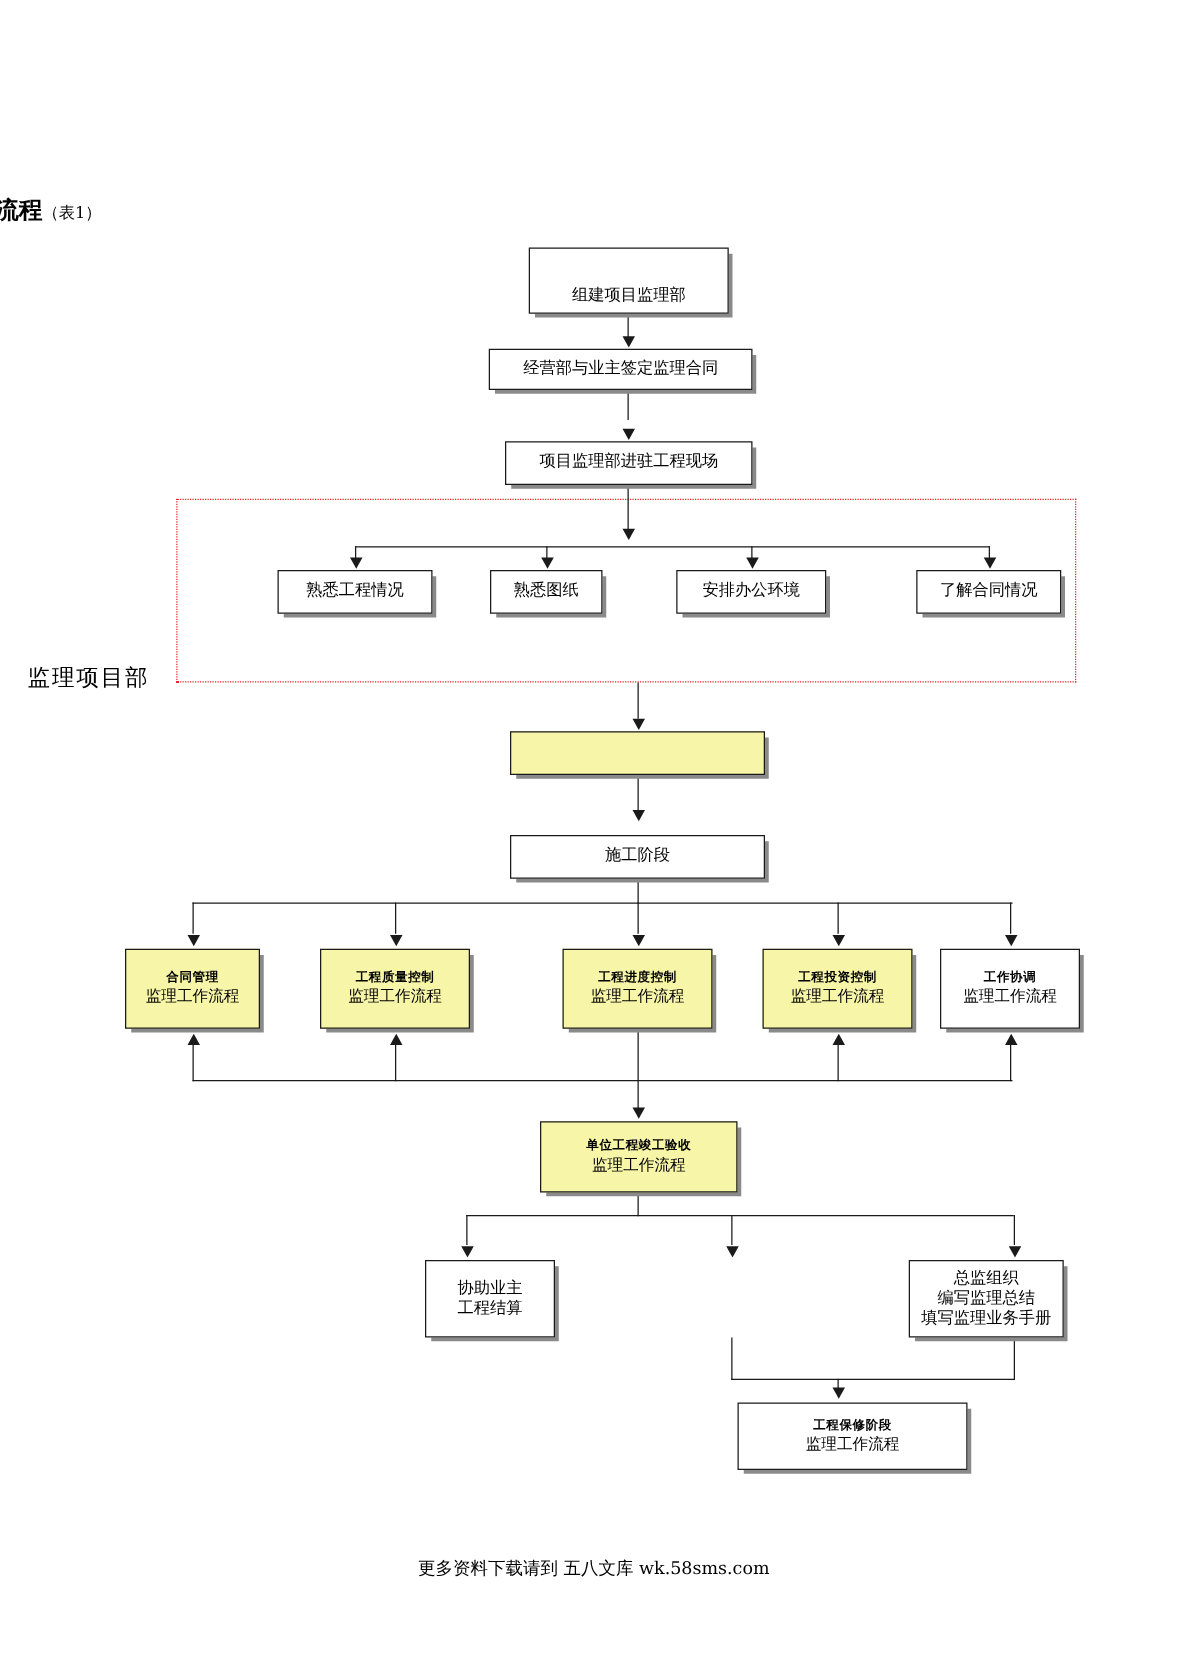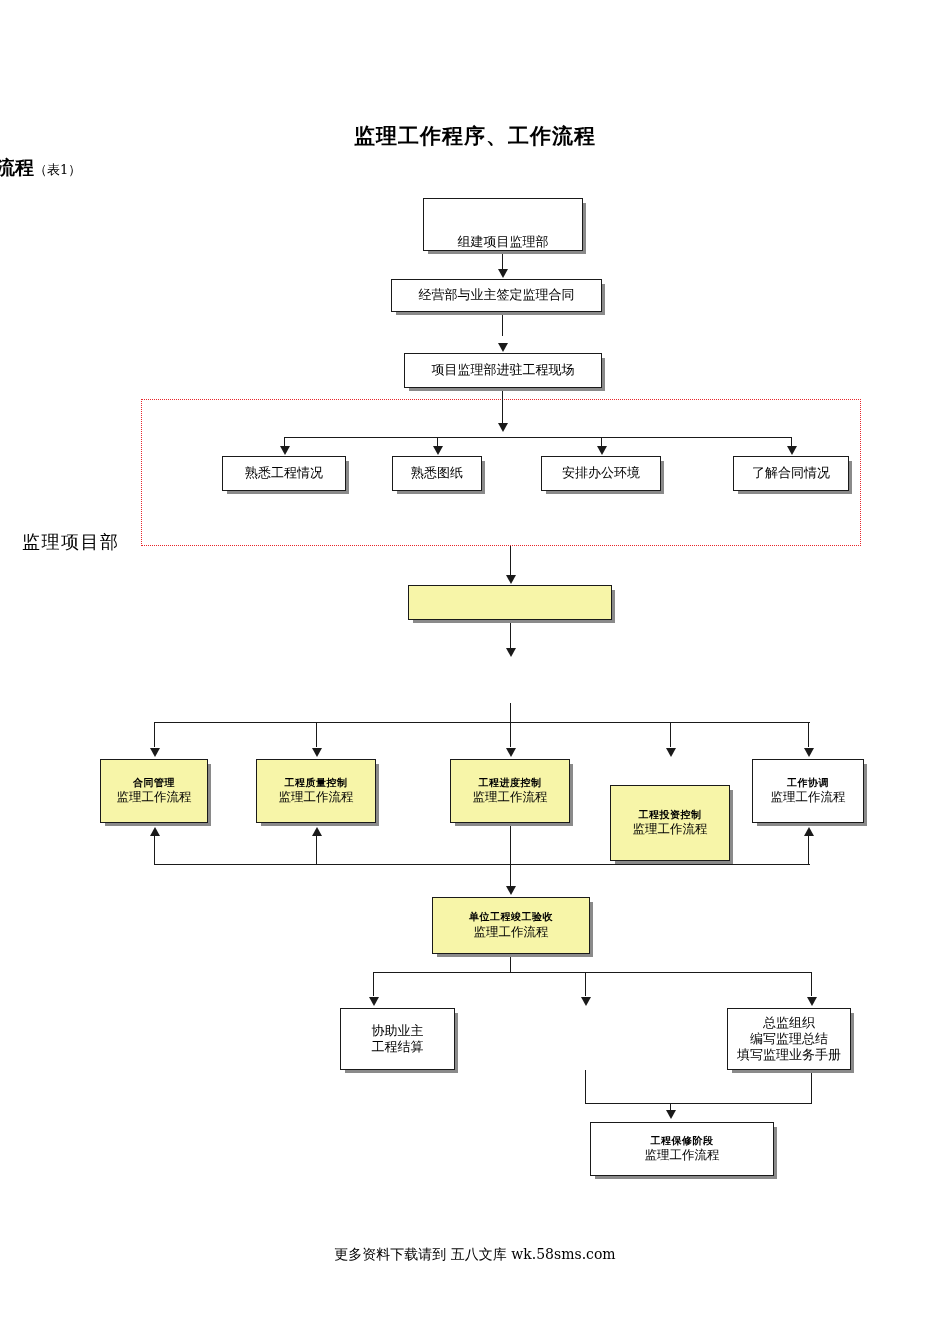--- a/index.html
+++ b/index.html
@@ -78,21 +78,21 @@
     font-size: 13px;
     line-height: 1.25;
     z-index: 4;
   }
   .node.yellow { background: #f7f5a8; }
   .node.empty  { background: #f7f5a8; }
   .node .l1 { display: block; }
   .node .l2 { display: block; }
   .node.titled .l1 { font-weight: bold; font-size: 10px; letter-spacing: .5px; }
   .node.titled .l2 { font-size: 12.5px; }
-  .node.toptext { justify-content: flex-end; padding-top: 25px; }
+  .node.toptext { justify-content: center; padding-top: 25px; }
 
   
   .ln {
     position: absolute;
     background: #1a1a1a;
     z-index: 2;
   }
   .ln.v { width: 1.4px; }
   .ln.h { height: 1.4px; }
 
@@ -119,21 +119,20 @@
     border: 1.6px dotted #e8262b;
     background: transparent;
     z-index: 1;
   }
 </style>
 </head>
 <body>
 
 <div id="canvas">
 
-  <div class="doc-title">监理工作程序、工作流程</div>
 
   <div class="section-heading">
     <span>作总流程</span><span class="sub">（表1）</span>
   </div>
 
   <div class="group-label">监理项目部</div>
 
   <div class="region-dotted" style="left:141px; top:399px; width:720px; height:147px;"></div>
 
   <div class="node toptext" style="left:423px; top:198px; width:160px; height:53px;">
@@ -161,52 +160,55 @@
   </div>
 
   <div class="node" style="left:733px; top:456px; width:116px; height:35px;">
     <span class="l1">了解合同情况</span>
   </div>
 
   <div class="node yellow empty" style="left:408px; top:585px; width:204px; height:35px;">
     <span class="l1"></span>
   </div>
 
+  <div class="node" style="left:408px; top:668px; width:204px; height:35px;">
+    <span class="l1">施工阶段</span>
+  </div>
 
   <div class="node yellow titled" style="left:100px; top:759px; width:108px; height:64px;">
     <span class="l1">合同管理</span>
     <span class="l2">监理工作流程</span>
   </div>
 
   <div class="node yellow titled" style="left:256px; top:759px; width:120px; height:64px;">
     <span class="l1">工程质量控制</span>
     <span class="l2">监理工作流程</span>
   </div>
 
   <div class="node yellow titled" style="left:450px; top:759px; width:120px; height:64px;">
     <span class="l1">工程进度控制</span>
     <span class="l2">监理工作流程</span>
   </div>
 
-  <div class="node yellow titled" style="left:610px; top:759px; width:120px; height:76px;margin-top:26px;">
+  <div class="node yellow titled" style="left:610px; top:759px; width:120px; height:64px;">
     <span class="l1">工程投资控制</span>
     <span class="l2">监理工作流程</span>
   </div>
 
   <div class="node titled" style="left:752px; top:759px; width:112px; height:64px;">
     <span class="l1">工作协调</span>
     <span class="l2">监理工作流程</span>
   </div>
 
   <div class="node yellow titled" style="left:432px; top:897px; width:158px; height:57px;">
     <span class="l1">单位工程竣工验收</span>
     <span class="l2">监理工作流程</span>
   </div>
 
-  <div class="node" style="left:340px; top:1008px; width:115px; height:62px;">
+  <div class="node" style="left:340px; top:1008px; width:104px; height:62px;">
     <span class="l1">协助业主</span>
     <span class="l2">工程结算</span>
   </div>
 
 
   <div class="node" style="left:727px; top:1008px; width:124px; height:62px;">
     <span class="l1">总监组织</span>
     <span class="l2">编写监理总结</span>
     <span class="l2">填写监理业务手册</span>
   </div>

